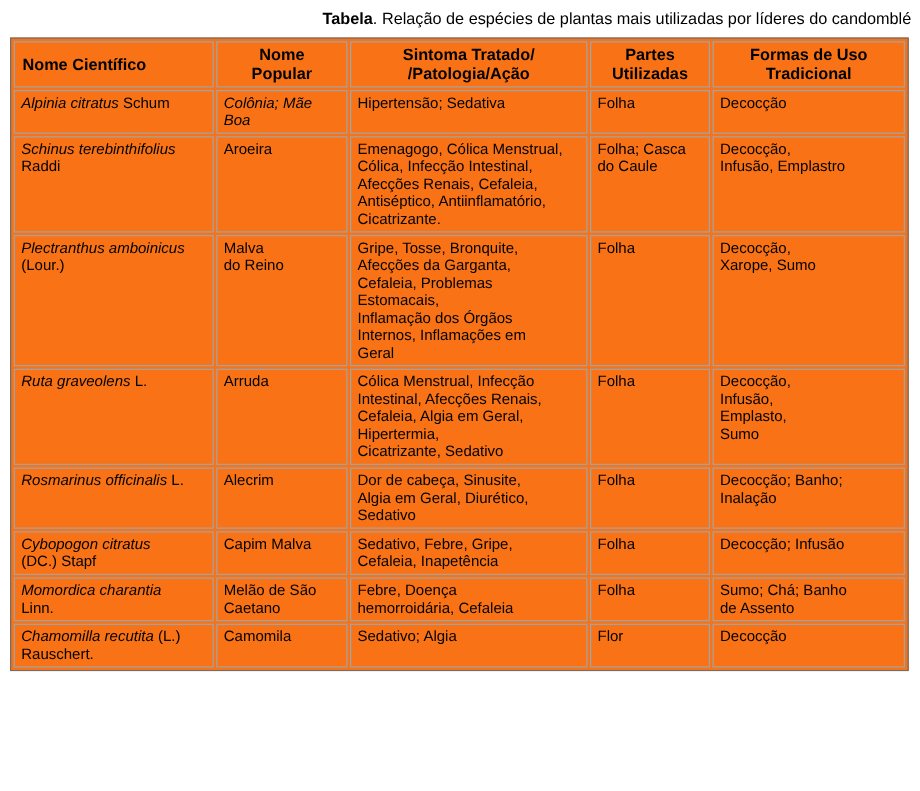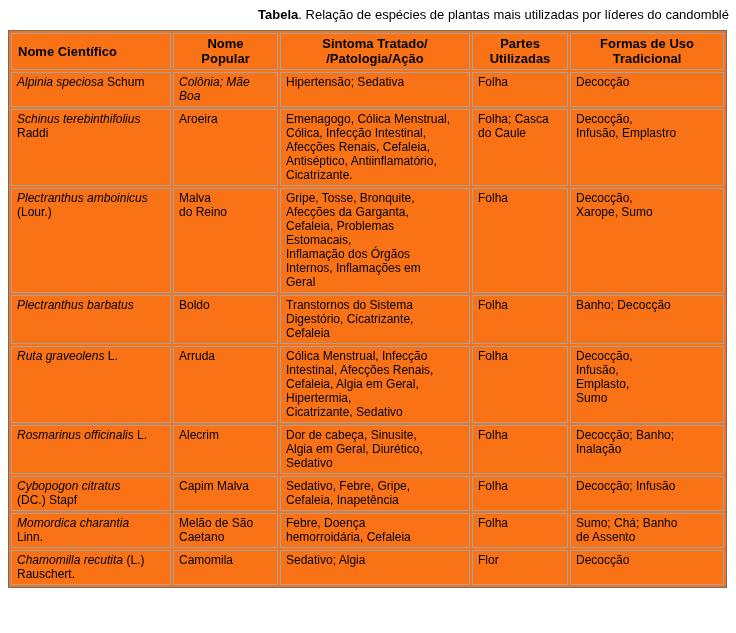--- a/index.html
+++ b/index.html
@@ -81,21 +81,21 @@
         <th>Sintoma Tratado/
 /Patologia/Ação</th>
         <th>Partes
 Utilizadas</th>
         <th>Formas de Uso
 Tradicional</th>
       </tr>
     </thead>
     <tbody>
       <tr>
-        <td class="sci"><i>Alpinia speciosa</i><span> Schum</span></td>
+        <td class="sci"><i>Alpinia citratus</i><span> Schum</span></td>
         <td class="it">Colônia; Mãe
 Boa</td>
         <td>Hipertensão; Sedativa</td>
         <td>Folha</td>
         <td>Decocção</td>
       </tr>
       <tr>
         <td class="sci"><i>Schinus terebinthifolius</i><span>
 Raddi</span></td>
         <td>Aroeira</td>
@@ -117,29 +117,20 @@
         <td>Gripe, Tosse, Bronquite,
 Afecções da Garganta,
 Cefaleia, Problemas
 Estomacais,
 Inflamação dos Órgãos
 Internos, Inflamações em
 Geral</td>
         <td>Folha</td>
         <td>Decocção,
 Xarope, Sumo</td>
-      </tr>
-      <tr>
-        <td class="sci"><i>Plectranthus barbatus</i><span></span></td>
-        <td>Boldo</td>
-        <td>Transtornos do Sistema
-Digestório, Cicatrizante,
-Cefaleia</td>
-        <td>Folha</td>
-        <td>Banho; Decocção</td>
       </tr>
       <tr>
         <td class="sci"><i>Ruta graveolens</i><span> L.</span></td>
         <td>Arruda</td>
         <td>Cólica Menstrual, Infecção
 Intestinal, Afecções Renais,
 Cefaleia, Algia em Geral,
 Hipertermia,
 Cicatrizante, Sedativo</td>
         <td>Folha</td>

